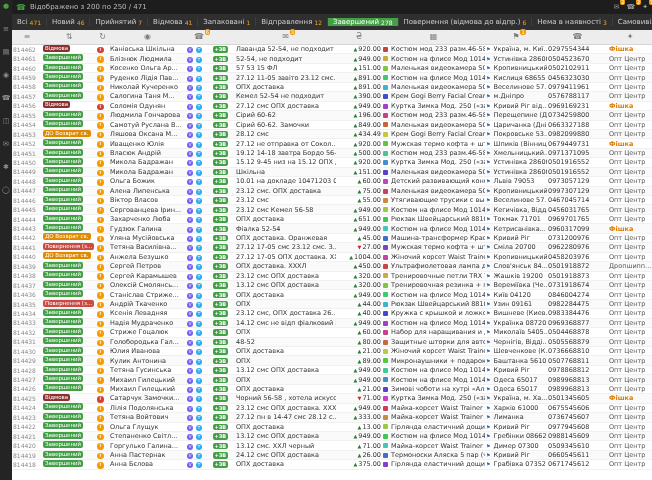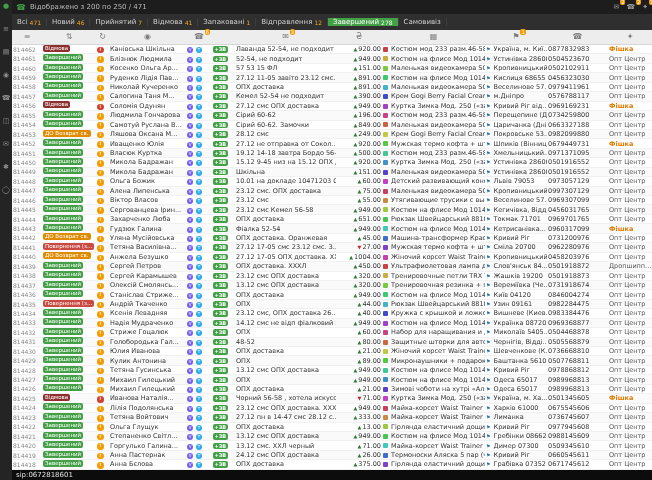--- a/index.html
+++ b/index.html
@@ -121,20 +121,28 @@
         </div>
         <div class="tab">
           <span>Відправлення</span>
           <span class="cnt">12</span>
         </div>
         <div class="tab active">
           <span>Завершений</span>
           <span class="cnt">278</span>
         </div>
         <div class="tab">
+          <span>Повернення (відмова до відпр.)</span>
+          <span class="cnt">6</span>
+        </div>
+        <div class="tab">
+          <span>Нема в наявності</span>
+          <span class="cnt">3</span>
+        </div>
+        <div class="tab">
           <span>Самовивіз</span>
         </div>
       </div>
 
     <div class="toolbar">
         <div class="cell c-id">
           <span class="ticon">≡</span>
         </div>
         <div class="cell c-status">
           <span class="ticon">⇅</span>
@@ -192,21 +200,21 @@
       <span>920.00</span>
     </div>
     <div class="td c-product">
       <span class="prod-ic" style="background: rgb(200, 65, 65);"></span>
       <span>Костюм мод 233 разм.46-58 (Т...</span>
     </div>
     <div class="td c-region">
       <span class="flag">⚑</span>
       <span>Україна, м. Киї...</span>
     </div>
-    <div class="td c-phone">0877832983</div>
+    <div class="td c-phone">0297554344</div>
     <div class="td c-source fishka">Фішка</div>
   </div>
         <div class="tr odd">
     <div class="td c-id">814461</div>
     <div class="td c-status">
       <span class="badge st-done">Завершений</span>
     </div>
     <div class="td c-alert">
       <span class="al al-done">!</span>
     </div>
@@ -470,21 +478,21 @@
     <div class="td c-msgr">
       <span class="msgr-ic viber">V</span>
       <span class="msgr-ic tg">T</span>
     </div>
     <div class="td c-zv">
       <span class="zv-badge">+ЗВ</span>
     </div>
     <div class="td c-comment">28.12 смс</div>
     <div class="td c-price">
       <span class="trend up">▲</span>
-      <span>249.00</span>
+      <span>434.49</span>
     </div>
     <div class="td c-product">
       <span class="prod-ic" style="background: rgb(193, 200, 65);"></span>
       <span>Крем Gogi Berry Facial Cream +5...</span>
     </div>
     <div class="td c-region">
       <span class="flag">⚑</span>
       <span>Покровське 53...</span>
     </div>
     <div class="td c-phone">0982099880</div>
@@ -523,21 +531,21 @@
     <div class="td c-source fishka">Фішка</div>
   </div>
         <div class="tr odd">
     <div class="td c-id">814451</div>
     <div class="td c-status">
       <span class="badge st-done">Завершений</span>
     </div>
     <div class="td c-alert">
       <span class="al al-done">!</span>
     </div>
-    <div class="td c-name">Власюк Куртка</div>
+    <div class="td c-name">Власюк Андрій</div>
     <div class="td c-msgr">
       <span class="msgr-ic viber">V</span>
       <span class="msgr-ic tg">T</span>
     </div>
     <div class="td c-zv">
       <span class="zv-badge">+ЗВ</span>
     </div>
     <div class="td c-comment">19.12 14-18 завтра Бордо 56-58</div>
     <div class="td c-price">
       <span class="trend up">▲</span>
@@ -704,21 +712,21 @@
       <span>55.00</span>
     </div>
     <div class="td c-product">
       <span class="prod-ic" style="background: rgb(200, 137, 65);"></span>
       <span>Утягивающие трусики с высо...</span>
     </div>
     <div class="td c-region">
       <span class="flag">⚑</span>
       <span>Веселинове 57...</span>
     </div>
-    <div class="td c-phone">0969307099</div>
+    <div class="td c-phone">0467045714</div>
     <div class="td c-source">Опт Центр</div>
   </div>
         <div class="tr odd">
     <div class="td c-id">814445</div>
     <div class="td c-status">
       <span class="badge st-done">Завершений</span>
     </div>
     <div class="td c-alert">
       <span class="al al-done">!</span>
     </div>
@@ -1355,21 +1363,21 @@
     <div class="td c-source">Опт Центр</div>
   </div>
         <div class="tr odd">
     <div class="td c-id">814425</div>
     <div class="td c-status">
       <span class="badge st-refused">Відмова</span>
     </div>
     <div class="td c-alert">
       <span class="al al-refused">!</span>
     </div>
-    <div class="td c-name">Иванова Наталія...</div>
+    <div class="td c-name">Сатарчук Замочки...</div>
     <div class="td c-msgr">
       <span class="msgr-ic viber">V</span>
       <span class="msgr-ic tg">T</span>
     </div>
     <div class="td c-zv">
       <span class="zv-badge">+ЗВ</span>
     </div>
     <div class="td c-comment">Чорний 56-58 , хотела искусс...</div>
     <div class="td c-price">
       <span class="trend down">▼</span>
@@ -1605,18 +1613,15 @@
     </div>
     <div class="td c-region">
       <span class="flag">⚑</span>
       <span>Грабівка 07352</span>
     </div>
     <div class="td c-phone">0671745612</div>
     <div class="td c-source">Опт Центр</div>
   </div>
       </div>
 
-    <div class="statusbar">
-      <span>sip:0672818601</span>
-    </div>
 
   </div>
 </div>
 
 </body></html>

